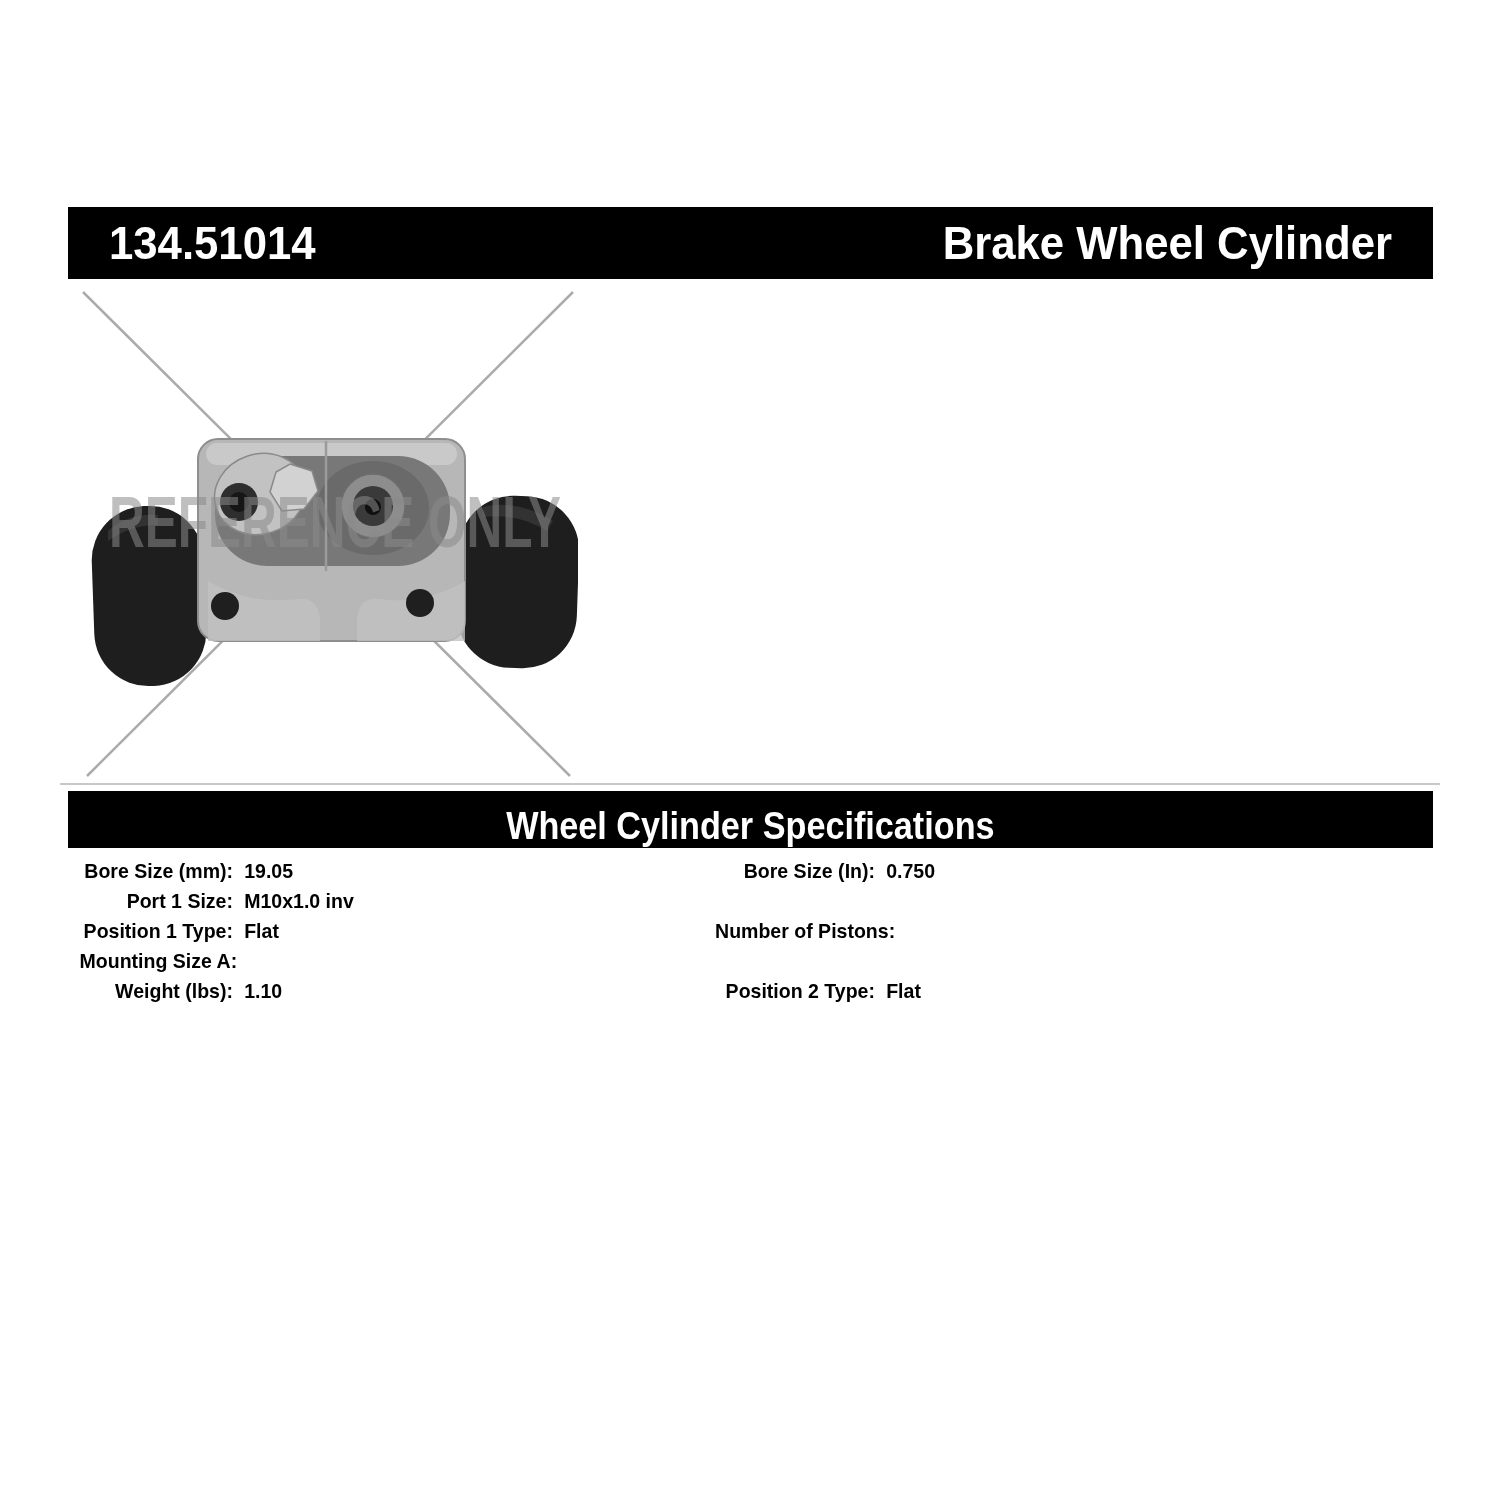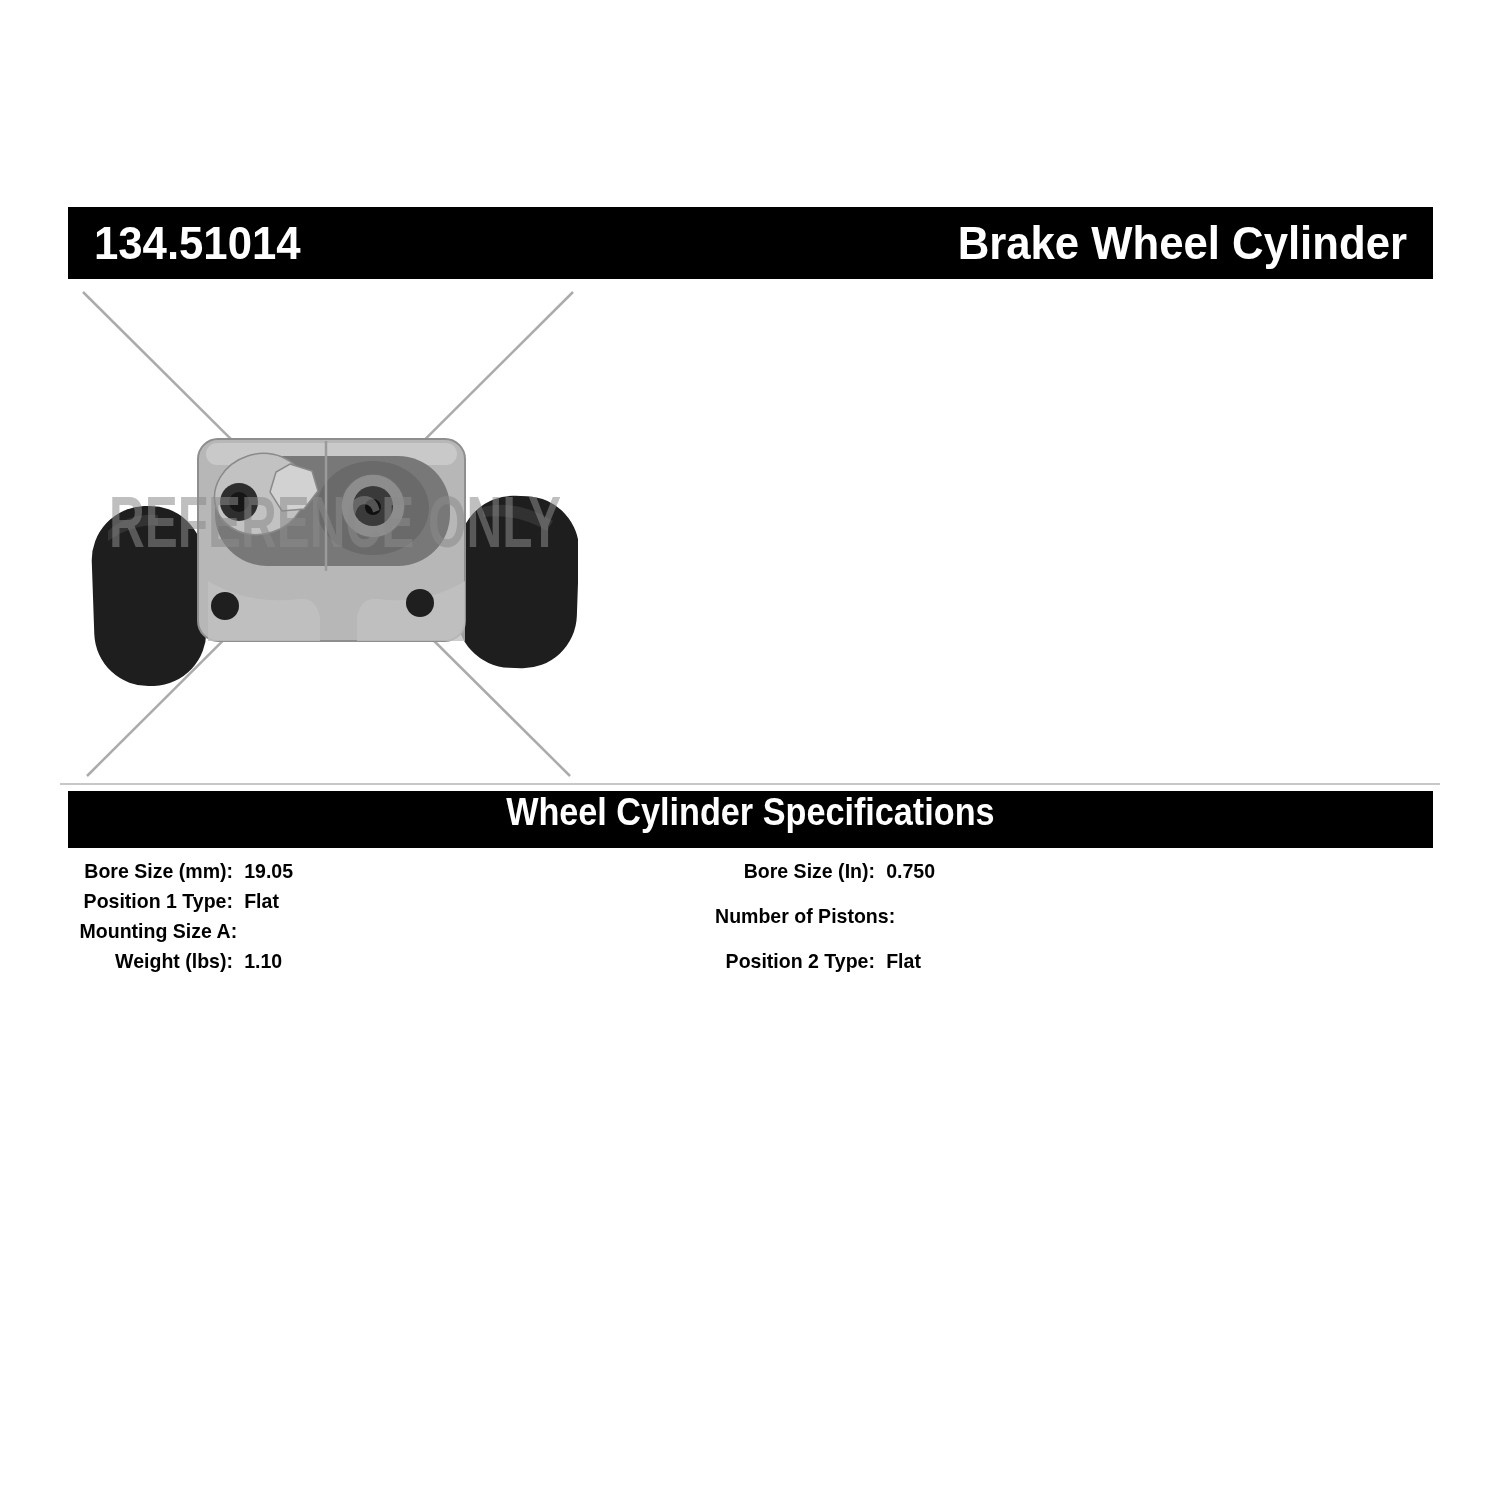--- a/index.html
+++ b/index.html
@@ -8,21 +8,21 @@
     width:1500px;height:1500px;
     background:#ffffff;
     font-family:"Liberation Sans", sans-serif;
     overflow:hidden;
   }
   
   .top-bar{
     position:absolute;left:68px;top:207px;width:1365px;height:72px;
     background:#000;color:#fff;
     display:flex;align-items:center;justify-content:space-between;
-    padding:0 26px;box-sizing:border-box;
+    padding:0 41px;box-sizing:border-box;
   }
   .part-number{
     font-size:46px;font-weight:bold;white-space:nowrap;
     display:inline-block;transform:scaleX(.95);transform-origin:left center;
   }
   .product-title{
     font-size:46px;font-weight:bold;white-space:nowrap;
     display:inline-block;transform:scaleX(.95);transform-origin:right center;
   }
   
@@ -31,21 +31,21 @@
   }
   
   .hairline{
     position:absolute;left:60px;top:783px;width:1380px;height:2px;
     background:#c8c8c8;
   }
   
   .spec-header{
     position:absolute;left:68px;top:791px;width:1365px;height:57px;
     background:#000;color:#fff;
-    display:flex;align-items:flex-start;justify-content:center;
+    display:flex;align-items:flex-end;justify-content:center;
   }
   .spec-header-title{
     font-size:38px;font-weight:bold;white-space:nowrap;
     display:inline-block;transform:scaleX(.9);transform-origin:center center;
   }
   
   .spec-table{
     position:absolute;left:68px;top:856px;width:1365px;
     display:flex;color:#000;
   }
@@ -126,20 +126,24 @@
     <span class="spec-header-title">Wheel Cylinder Specifications</span>
   </div>
 
   <div class="spec-table">
     <div class="spec-col left" id="spec-col-left">
         <div class="spec-row">
           <span class="spec-label">Bore Size (mm):</span>
           <span class="spec-value">19.05</span>
         </div>
         <div class="spec-row">
+          <span class="spec-label">Port 1 Size:</span>
+          <span class="spec-value">M10x1.0 inv</span>
+        </div>
+        <div class="spec-row">
           <span class="spec-label">Position 1 Type:</span>
           <span class="spec-value">Flat</span>
         </div>
         <div class="spec-row">
           <span class="spec-label">Mounting Size A:</span>
           <span class="spec-value"></span>
         </div>
         <div class="spec-row">
           <span class="spec-label">Weight (lbs):</span>
           <span class="spec-value">1.10</span>

